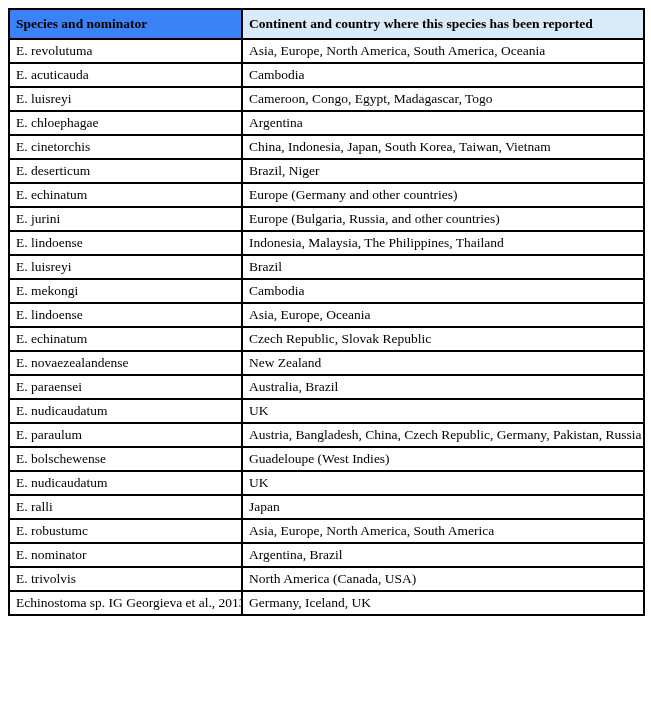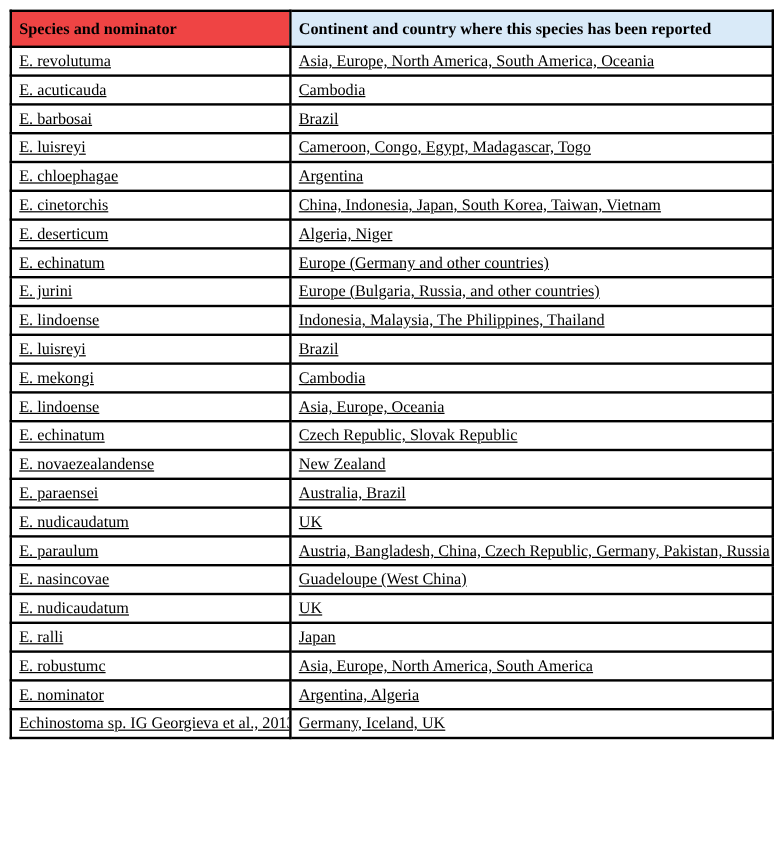--- a/index.html
+++ b/index.html
@@ -31,70 +31,65 @@
     overflow: hidden;
     white-space: nowrap;
   }
   table.species-table th {
     height: 28px;
     font-weight: bold;
   }
   table.species-table td {
     height: 22px;
     font-weight: normal;
-    text-decoration: underline;
   }
   col.col-species { width: 233px; }
   col.col-location { width: 402px; }
   td.location-cell { letter-spacing: 0px; margin-left: 12px; }
 </style>
 </head>
 <body>
 
 <div class="page">
   <table class="species-table">
     <colgroup>
       <col class="col-species">
       <col class="col-location">
     </colgroup>
     <thead>
       <tr>
-        <th style="background: #ef4444;">Species and nominator</th>
+        <th style="background: #3b82f6;">Species and nominator</th>
         <th style="background: rgb(217, 234, 248);">Continent and country where this species has been reported</th>
       </tr>
     </thead>
     <tbody id="table-body">
 
     <tr>
           <td class="species-cell">E. revolutuma</td>
           <td class="location-cell">Asia, Europe, North America, South America, Oceania</td>
         </tr>
         <tr>
           <td class="species-cell">E. acuticauda</td>
           <td class="location-cell">Cambodia</td>
-        </tr>
-        <tr>
-          <td class="species-cell">E. barbosai</td>
-          <td class="location-cell">Brazil</td>
         </tr>
         <tr>
           <td class="species-cell">E. luisreyi</td>
           <td class="location-cell">Cameroon, Congo, Egypt, Madagascar, Togo</td>
         </tr>
         <tr>
           <td class="species-cell">E. chloephagae</td>
           <td class="location-cell">Argentina</td>
         </tr>
         <tr>
           <td class="species-cell">E. cinetorchis</td>
           <td class="location-cell">China, Indonesia, Japan, South Korea, Taiwan, Vietnam</td>
         </tr>
         <tr>
           <td class="species-cell">E. deserticum</td>
-          <td class="location-cell">Algeria, Niger</td>
+          <td class="location-cell">Brazil, Niger</td>
         </tr>
         <tr>
           <td class="species-cell">E. echinatum</td>
           <td class="location-cell">Europe (Germany and other countries)</td>
         </tr>
         <tr>
           <td class="species-cell">E. jurini</td>
           <td class="location-cell">Europe (Bulgaria, Russia, and other countries)</td>
         </tr>
         <tr>
@@ -127,38 +122,42 @@
         </tr>
         <tr>
           <td class="species-cell">E. nudicaudatum</td>
           <td class="location-cell">UK</td>
         </tr>
         <tr>
           <td class="species-cell">E. paraulum</td>
           <td class="location-cell">Austria, Bangladesh, China, Czech Republic, Germany, Pakistan, Russia</td>
         </tr>
         <tr>
-          <td class="species-cell">E. nasincovae</td>
-          <td class="location-cell">Guadeloupe (West China)</td>
+          <td class="species-cell">E. bolschewense</td>
+          <td class="location-cell">Guadeloupe (West Indies)</td>
         </tr>
         <tr>
           <td class="species-cell">E. nudicaudatum</td>
           <td class="location-cell">UK</td>
         </tr>
         <tr>
           <td class="species-cell">E. ralli</td>
           <td class="location-cell">Japan</td>
         </tr>
         <tr>
           <td class="species-cell">E. robustumc</td>
           <td class="location-cell">Asia, Europe, North America, South America</td>
         </tr>
         <tr>
           <td class="species-cell">E. nominator</td>
-          <td class="location-cell">Argentina, Algeria</td>
+          <td class="location-cell">Argentina, Brazil</td>
+        </tr>
+        <tr>
+          <td class="species-cell">E. trivolvis</td>
+          <td class="location-cell">North America (Canada, USA)</td>
         </tr>
         <tr>
           <td class="species-cell">Echinostoma sp. IG Georgieva et al., 2013</td>
           <td class="location-cell">Germany, Iceland, UK</td>
         </tr>
       </tbody>
   </table>
 </div>
 
 </body></html>

